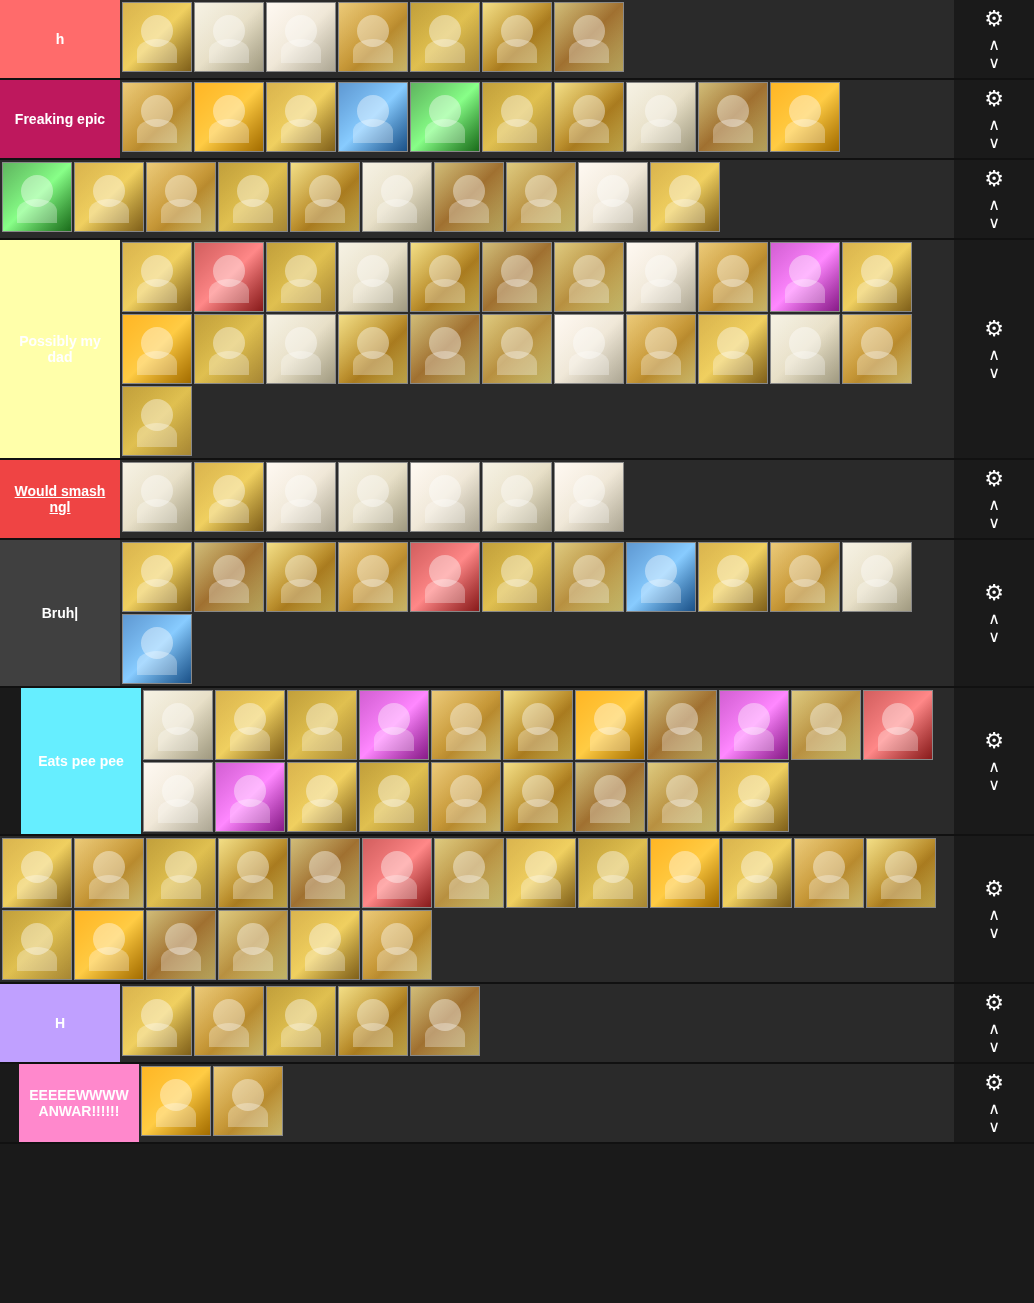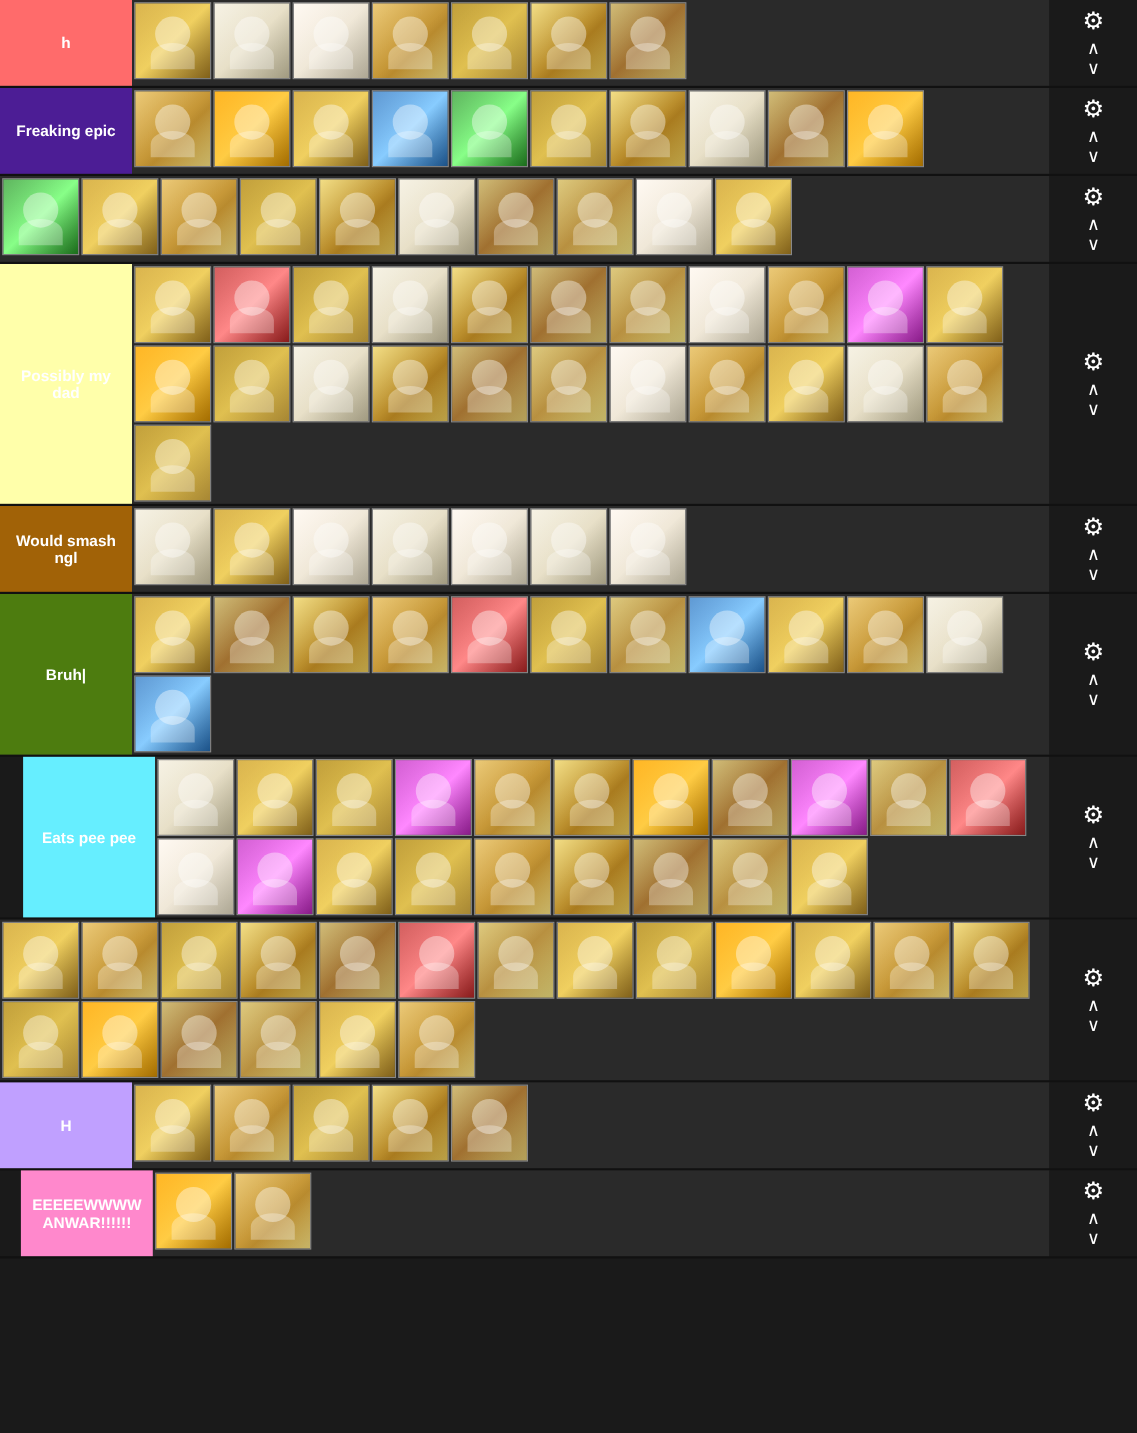--- a/index.html
+++ b/index.html
@@ -115,25 +115,25 @@
     .card.white1 { background: linear-gradient(135deg, #f5f0e0 0%, #e8e0c8 50%, #c8c0a0 100%); }
     .card.white2 { background: linear-gradient(135deg, #fff8f0 0%, #f0e8d8 50%, #d8d0b8 100%); }
     .card.colorful1 { background: linear-gradient(135deg, #4488cc 0%, #88ccff 50%, #2266aa 100%); }
     .card.colorful2 { background: linear-gradient(135deg, #cc4444 0%, #ff8888 50%, #aa2222 100%); }
     .card.colorful3 { background: linear-gradient(135deg, #44aa44 0%, #88ff88 50%, #228822 100%); }
     .card.colorful4 { background: linear-gradient(135deg, #cc44cc 0%, #ff88ff 50%, #aa22aa 100%); }
     .card.colorful5 { background: linear-gradient(135deg, #ffaa00 0%, #ffcc44 50%, #cc8800 100%); }
 
     
     .tier-h { background-color: #ff6b6b; }
-    .tier-freaking-epic { background-color: #4c1d95; }
+    .tier-freaking-epic { background-color: #be185d; }
     .tier-joe-mama { background-color: #ffe066; }
     .tier-possibly-my-dad { background-color: #ffffaa; }
-    .tier-would-smash { background-color: #a16207; }
-    .tier-bruh { background-color: #4d7c0f; }
+    .tier-would-smash { background-color: #ef4444; text-decoration: underline; }
+    .tier-bruh { background-color: #404040; }
     .tier-eats-pee-pee { background-color: #66eeff; margin-left: 21px; }
     .tier-gay { background-color: #b3aaff; }
     .tier-h2 { background-color: #c0a0ff; }
     .tier-eeee { background-color: #ff88cc; margin-left: 19px; }
 
     
     .card-inner {
       width: 60px;
       height: 60px;
       display: flex;

